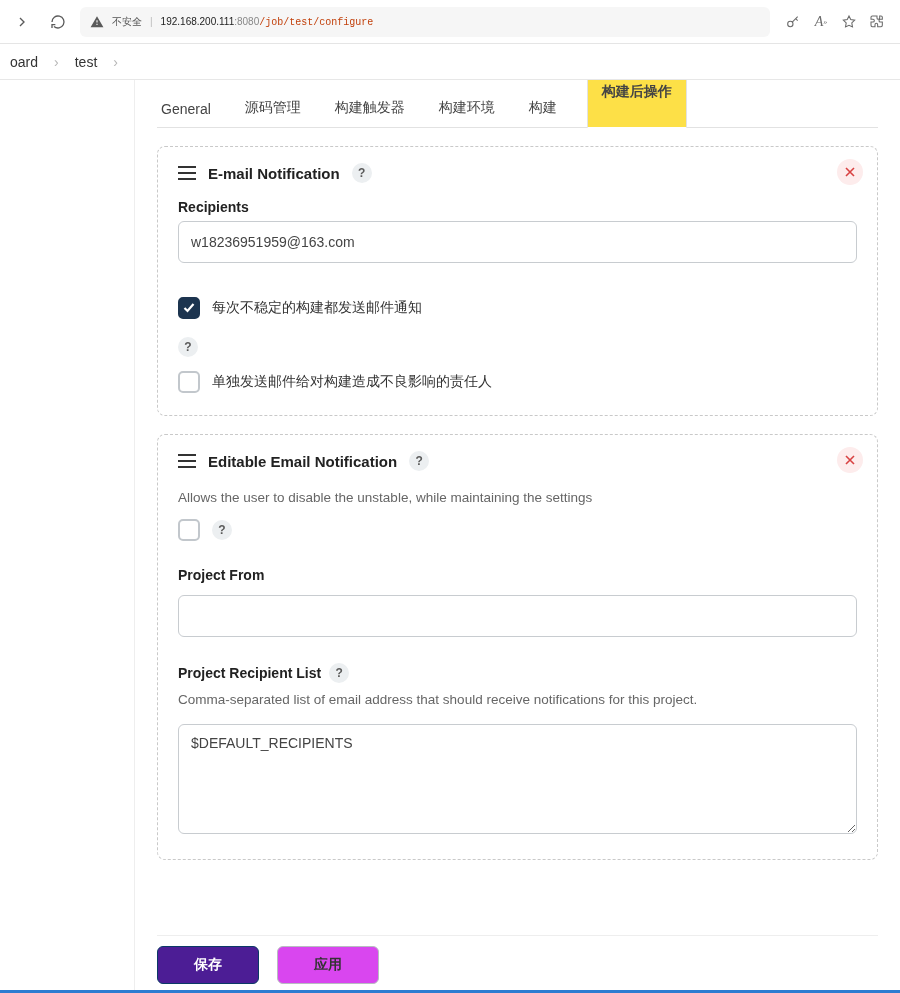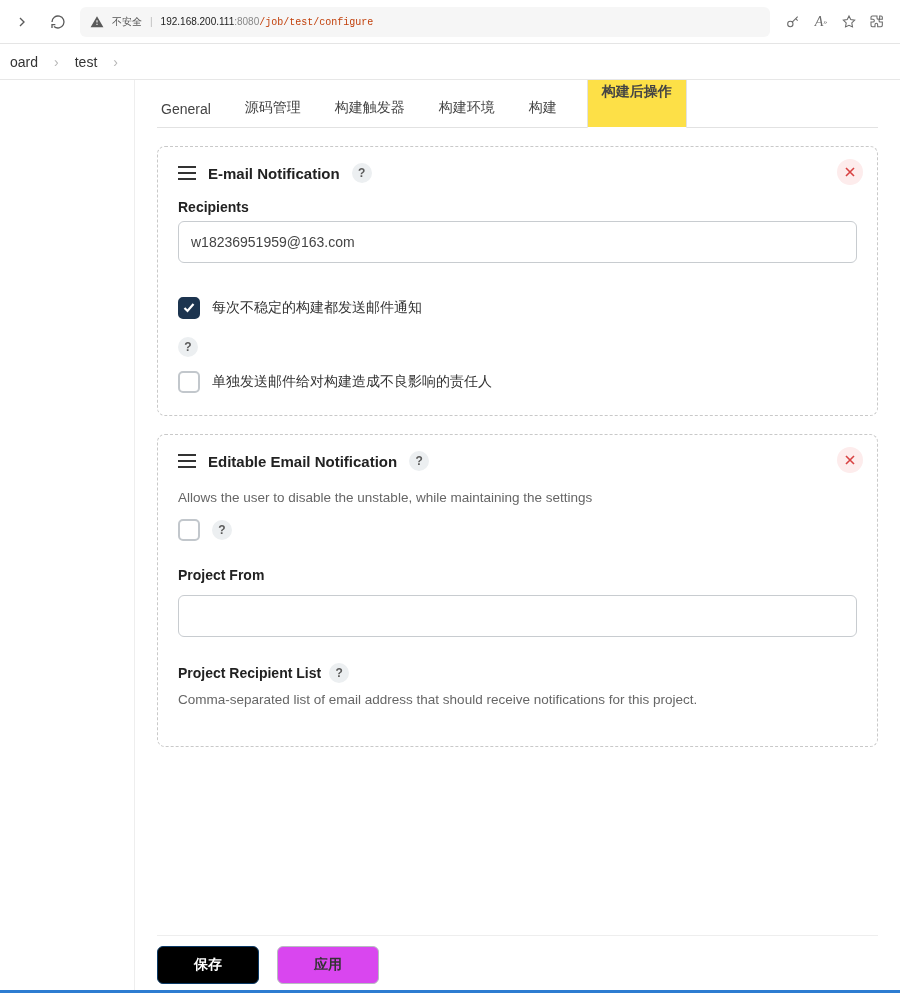--- a/index.html
+++ b/index.html
@@ -206,21 +206,21 @@
   }
   .btn {
     height: 38px;
     min-width: 102px;
     border-radius: 6px;
     font-size: 14px;
     font-weight: 600;
     display: flex; align-items:center; justify-content:center;
     cursor: pointer;
   }
-  .btn-primary { background: #000000; color: #fff; border: 1px solid #0b3a66; }
+  .btn-primary { background: #4c1d95; color: #fff; border: 1px solid #0b3a66; }
   .btn-secondary { background: #d946ef; color: #333; border: 1px solid #b8bcc1; }
 
   .bottom-accent {
     position: absolute; left:0; right:0; bottom:0; height:3px; background:#2d7cd1;
   }
 
   .scroll-area {
     height: calc(100% - 48px - 58px);
     overflow-y: auto;
     padding-bottom: 20px;
@@ -360,20 +360,21 @@
       <div class="field-label">Project From</div>
       <input class="text-input" type="text" style="margin-top: 6px;" value="">
 
       <div style="height:26px;"></div>
 
       <div class="field-label">
         <span>Project Recipient List</span>
         <span class="help-badge">?</span>
       </div>
       <div class="field-help">Comma-separated list of email address that should receive notifications for this project.</div>
+      <textarea class="textarea" style="">$DEFAULT_RECIPIENTS</textarea>
     </div>
 
     </div>
 
     <div class="action-bar">
       <div class="btn btn-primary">保存</div>
       <div class="btn btn-secondary">应用</div>
     </div>
 
   </div>

